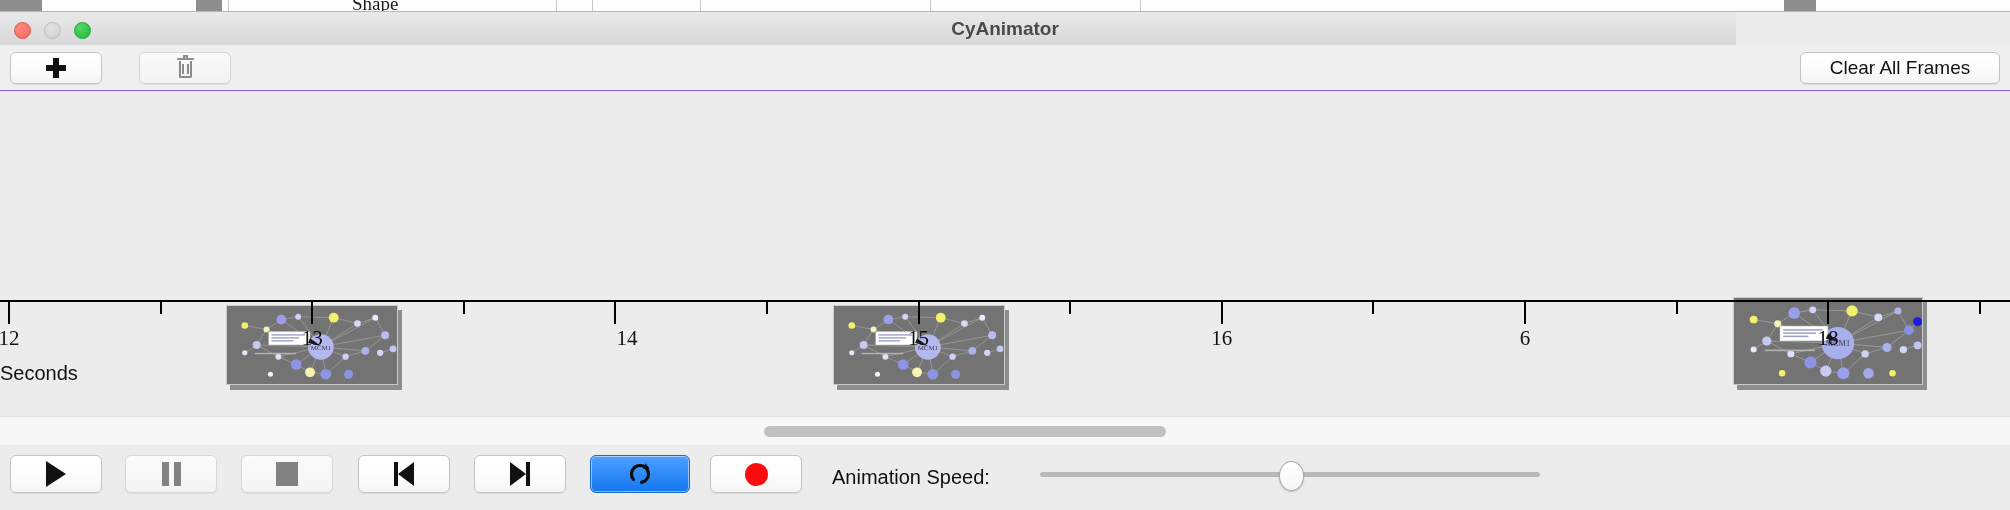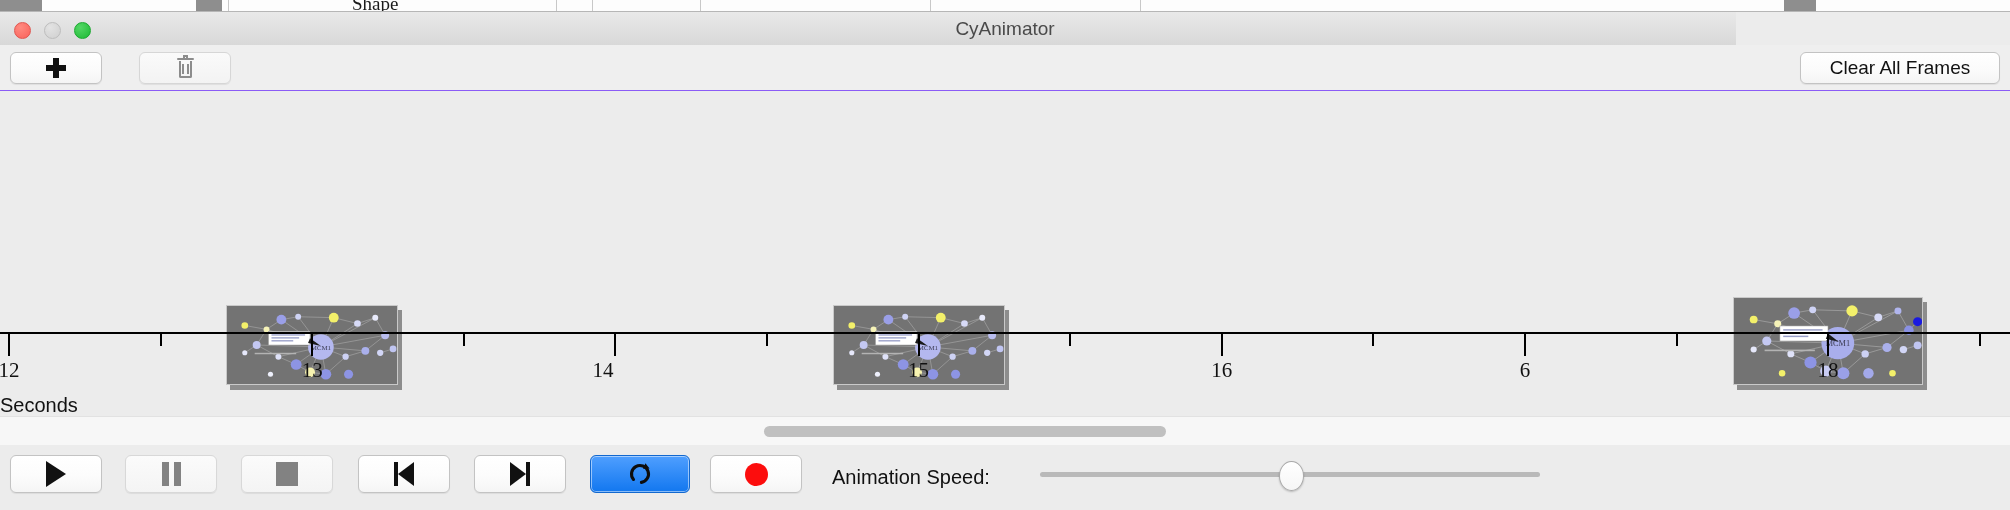--- a/index.html
+++ b/index.html
@@ -16,20 +16,21 @@
   .bg-strip .blk{position:absolute;top:0;height:12px;background:#8e8e8e;}
   .bg-strip .sep{position:absolute;top:0;height:12px;width:1px;background:#c8c8c8;}
   .bg-strip .bgtext{position:absolute;top:-7px;font-size:19px;color:#1a1a1a;font-family:"Liberation Serif",serif;}
   .bg-strip .bline{position:absolute;left:0;top:11px;width:2010px;height:1px;background:#b6b6b6;}
 
   
   .titlebar{
     position:absolute;left:0;top:12px;width:1736px;height:33px;
     background:linear-gradient(to bottom,#e9e9e9 0%,#d8d8d8 100%);
     border-bottom:1px solid #b4b4b4;
+    font-weight:bold;
   }
   .traffic{position:absolute;top:10px;width:15px;height:15px;border-radius:50%;}
   .tl-close{left:14px;background:radial-gradient(circle at 35% 30%,#ff8a80,#f9615a);border:1px solid #e0554f;}
   .tl-min{left:44px;background:radial-gradient(circle at 35% 30%,#e3e3e3,#cfcfcf);border:1px solid #bdbdbd;}
   .tl-max{left:74px;background:radial-gradient(circle at 35% 30%,#54d765,#1db934);border:1px solid #1aa92f;}
   .wintitle{
     position:absolute;left:0;top:0;width:2010px;height:33px;line-height:33px;
     text-align:center;font-size:19px;color:#4a4a4a;
   }
 
@@ -75,21 +76,21 @@
     position:absolute;left:4px;top:5px;width:100%;height:100%;
     background:#8d8d8d;
   }
   .frame .page{
     position:absolute;left:0;top:0;width:100%;height:100%;
     background:#737373;border:1px solid #c9c9c9;box-sizing:border-box;overflow:hidden;
   }
   .frame svg{display:block;width:100%;height:100%;}
 
   
-  .ruler{position:absolute;left:0;top:300px;width:2010px;height:116px;margin-top:32px;}
+  .ruler{position:absolute;left:0;top:300px;width:2010px;height:116px;}
   .ruler .axis{position:absolute;left:0;top:0;width:2010px;height:2px;background:#000;}
   .ruler .tick{position:absolute;top:2px;width:2px;background:#000;}
   .ruler .tick.major{height:22px;}
   .ruler .tick.minor{height:12px;}
   .ruler .tlabel{position:absolute;top:26px;font-size:21px;color:#111;
     font-family:"Liberation Serif",serif;transform:translateX(-50%);white-space:nowrap;}
   .ruler .axis-title{position:absolute;top:62px;width:2010px;
     font-size:20px;color:#111;}
 
   
@@ -320,21 +321,21 @@
   </div>
 
   <div class="ruler">
     <div class="axis"></div>
     <div id="ruler-ticks">
         <div class="tick major" style="left: 8.09502px;"></div>
         <div class="tlabel" style="left: 9.09502px;">12</div>
         <div class="tick major" style="left: 311.262px;"></div>
         <div class="tlabel" style="left: 312.262px;">13</div>
         <div class="tick major" style="left: 614.43px;"></div>
-        <div class="tlabel" style="left: 603px;">14</div>
+        <div class="tlabel" style="left: 627px;">14</div>
         <div class="tick major" style="left: 917.597px;"></div>
         <div class="tlabel" style="left: 918.597px;">15</div>
         <div class="tick major" style="left: 1220.76px;"></div>
         <div class="tlabel" style="left: 1221.76px;">16</div>
         <div class="tick major" style="left: 1523.93px;"></div>
         <div class="tlabel" style="left: 1524.93px;">6</div>
         <div class="tick major" style="left: 1827.1px;"></div>
         <div class="tlabel" style="left: 1828.1px;">18</div>
         <div class="tick minor" style="left: 159.679px;"></div>
         <div class="tick minor" style="left: 462.846px;"></div>

